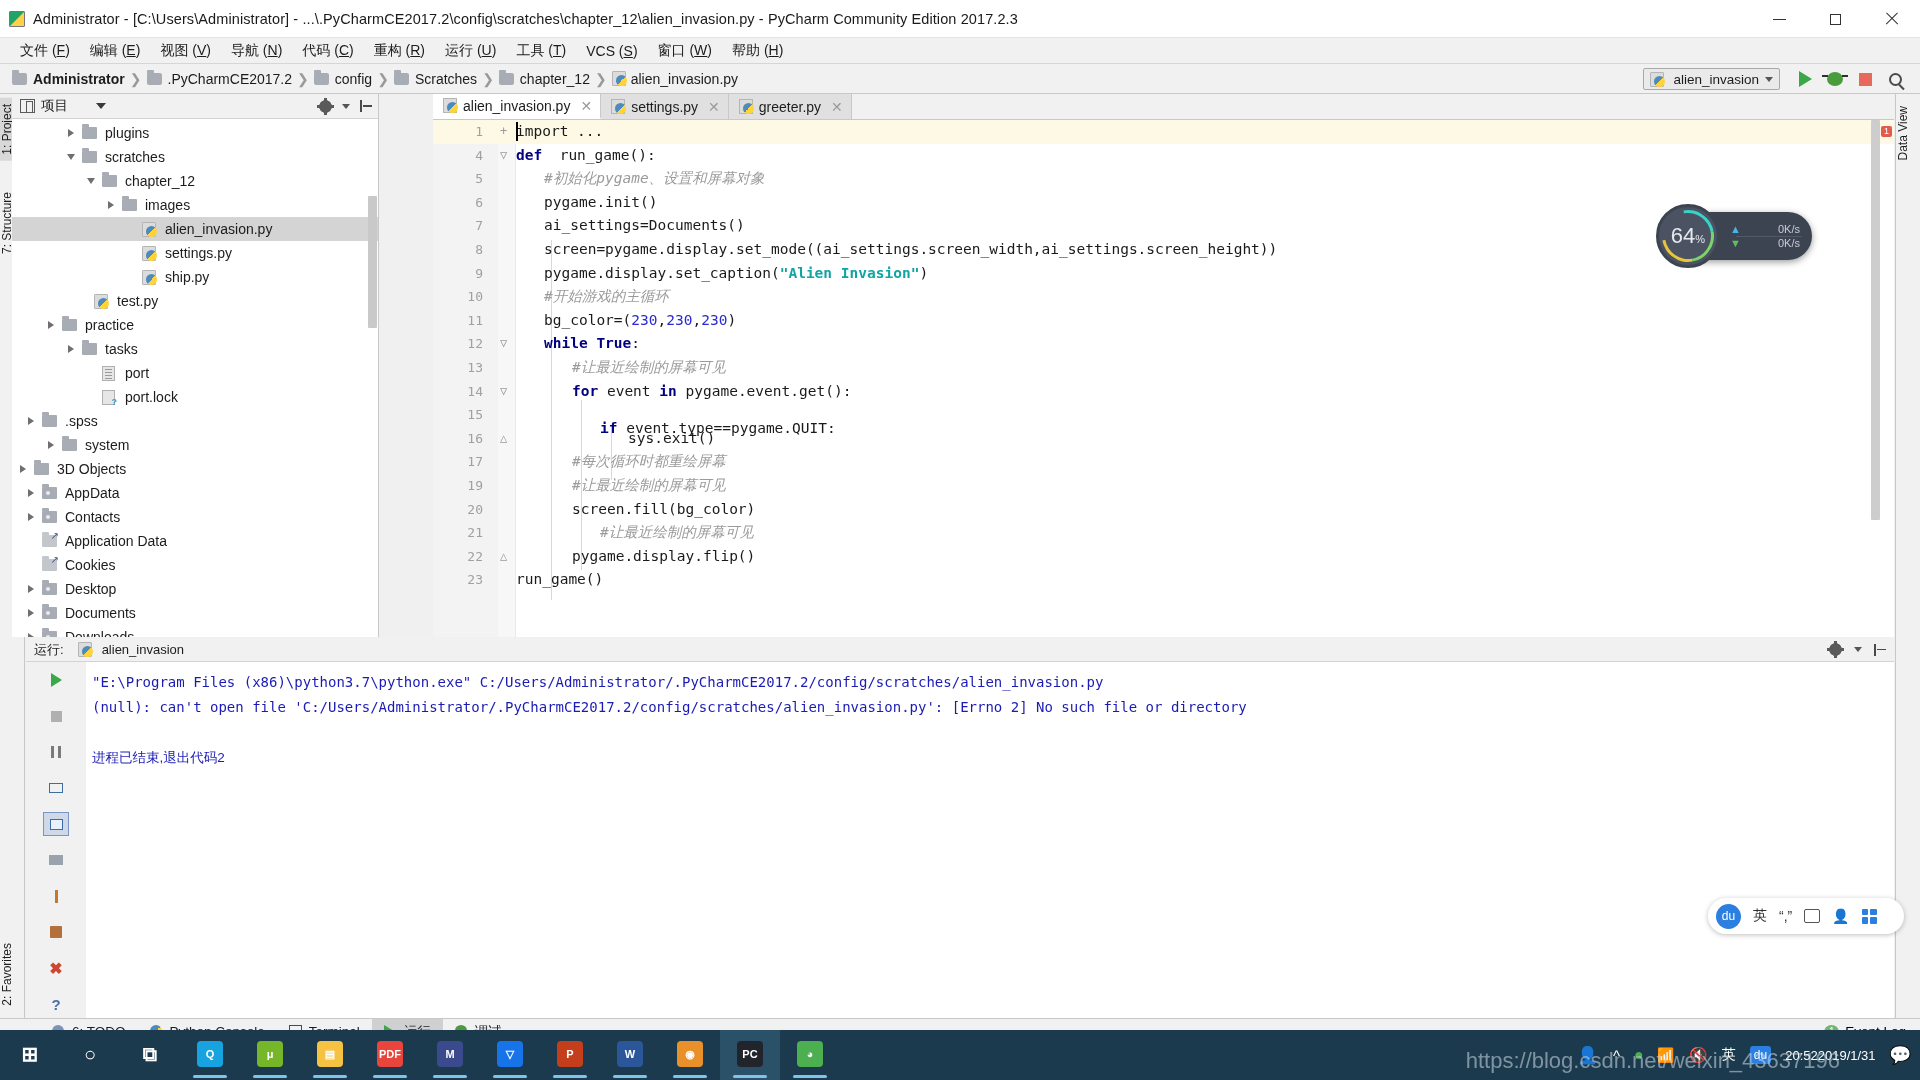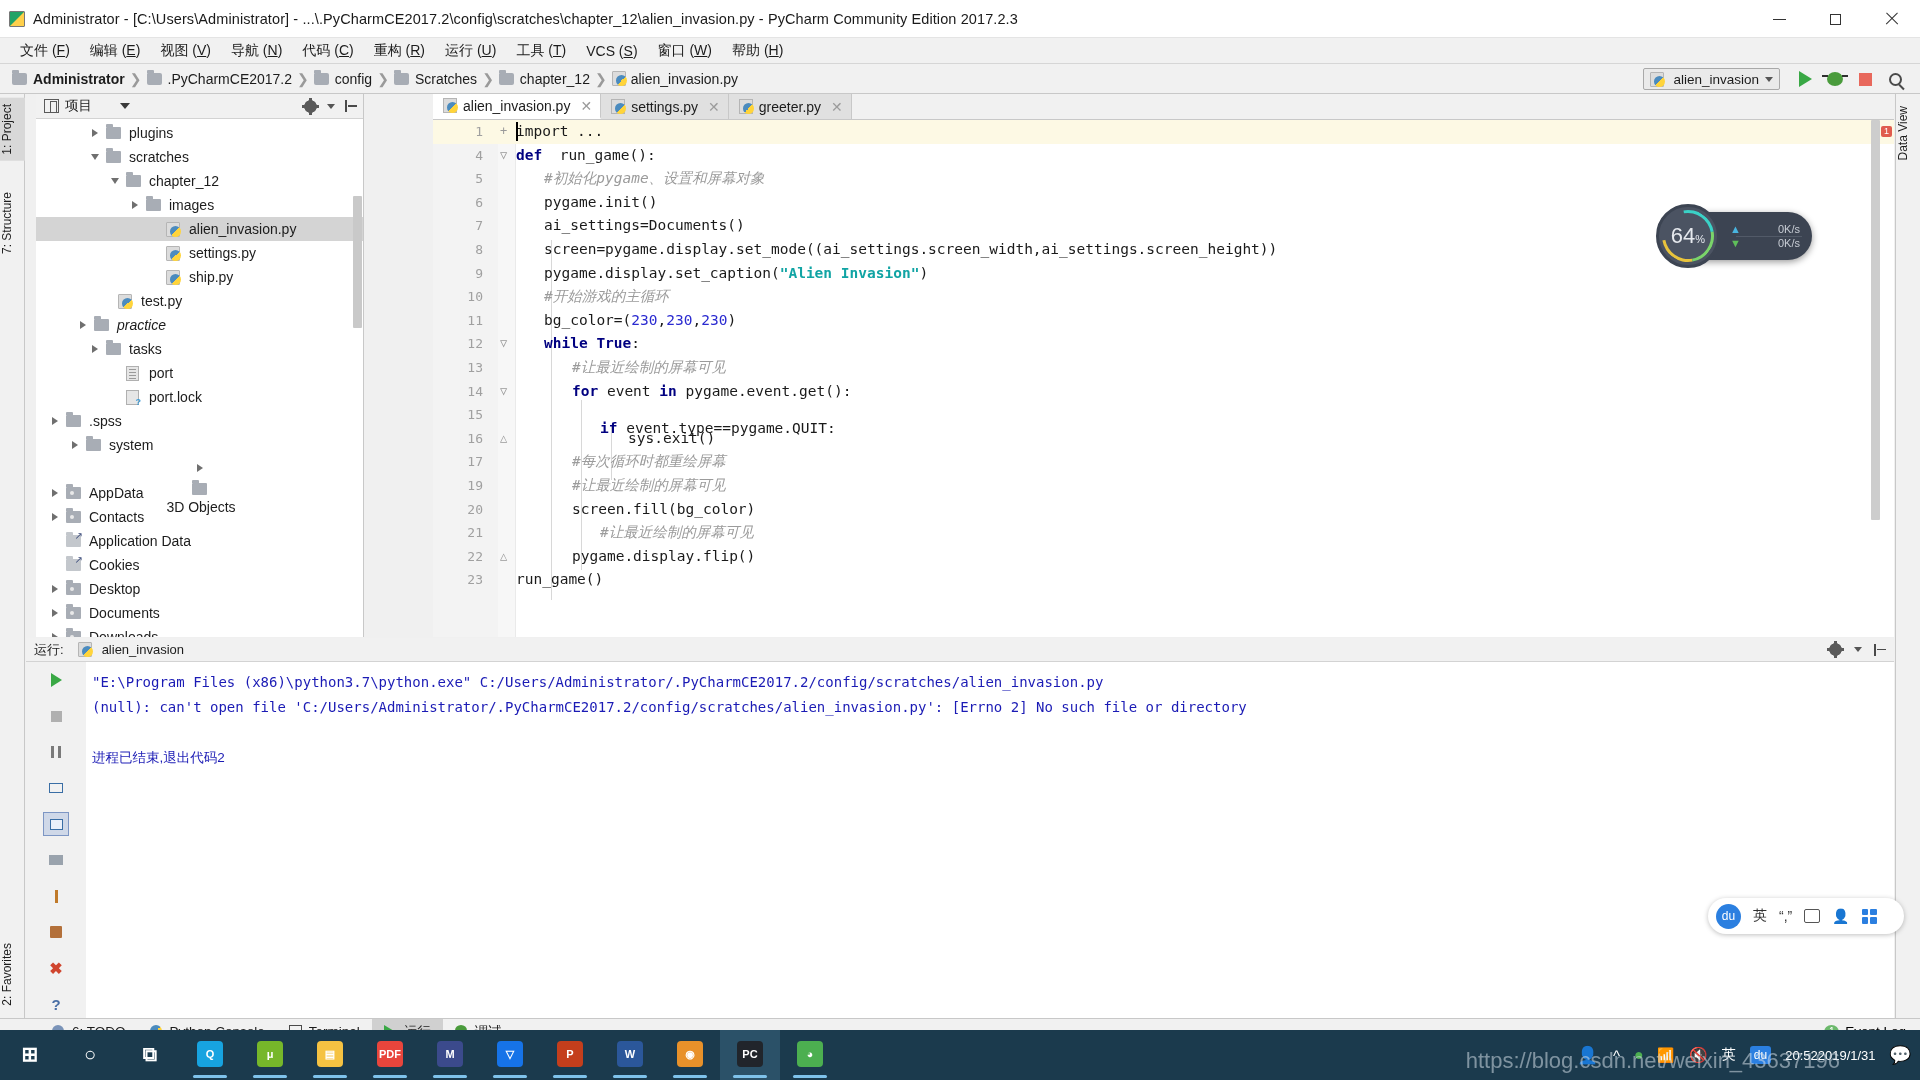--- a/index.html
+++ b/index.html
@@ -104,21 +104,21 @@
   .rail-tab.sel { background: #d8d8d8; }
 
   
   .right-rail {
     position: absolute; top: 94px; right: 0; width: 25px; bottom: 62px;
     background: #f1f1f1; border-left: 1px solid #c8c8c8;
   }
 
   
   .project-panel {
-    position: absolute; top: 94px; left: 36px; width: 328px; height: 543px;
+    position: absolute; top: 94px; left: 12px; width: 367px; height: 543px;
     background: #ffffff; border-right: 1px solid #c8c8c8;
   }
   .panel-head {
     height: 25px; background: #f1f1f1; display: flex; align-items: center;
     border-bottom: 1px solid #d3d3d3; padding-left: 8px;
   }
   .panel-head-ico {
     width: 15px; height: 14px; margin-right: 6px; border: 1.5px solid #5a5a5a; position: relative;
   }
   .panel-head-ico::after { content: ""; position: absolute; top: 1px; left: 5px; width: 5px; height: 10px; border: 1.5px solid #5a5a5a; }
@@ -423,21 +423,21 @@
           </span>
           <span class="t-label">ship.py</span>
         </div>
         <div class="tnode" style="padding-left: 60px;">
           <span class="tw"></span>
           <span class="t-ico">
             <span class="pyfile-ico"></span>
           </span>
           <span class="t-label">test.py</span>
         </div>
-        <div class="tnode" style="padding-left: 36px; font-style: italic;">
+        <div class="tnode" style="padding-left: 28px;">
           <span class="tw">
             <i class="arrow-r"></i>
           </span>
           <span class="t-ico">
             <span class="folder-sp"></span>
           </span>
           <span class="t-label">practice</span>
         </div>
         <div class="tnode" style="padding-left: 48px;">
           <span class="tw">
@@ -473,21 +473,21 @@
         </div>
         <div class="tnode" style="padding-left: 28px;">
           <span class="tw">
             <i class="arrow-r"></i>
           </span>
           <span class="t-ico">
             <span class="folder-sp"></span>
           </span>
           <span class="t-label">system</span>
         </div>
-        <div class="tnode" style=" flex-direction: column;">
+        <div class="tnode" style="">
           <span class="tw">
             <i class="arrow-r"></i>
           </span>
           <span class="t-ico">
             <span class="folder-sp"></span>
           </span>
           <span class="t-label">3D Objects</span>
         </div>
         <div class="tnode" style="padding-left: 8px;">
           <span class="tw">

